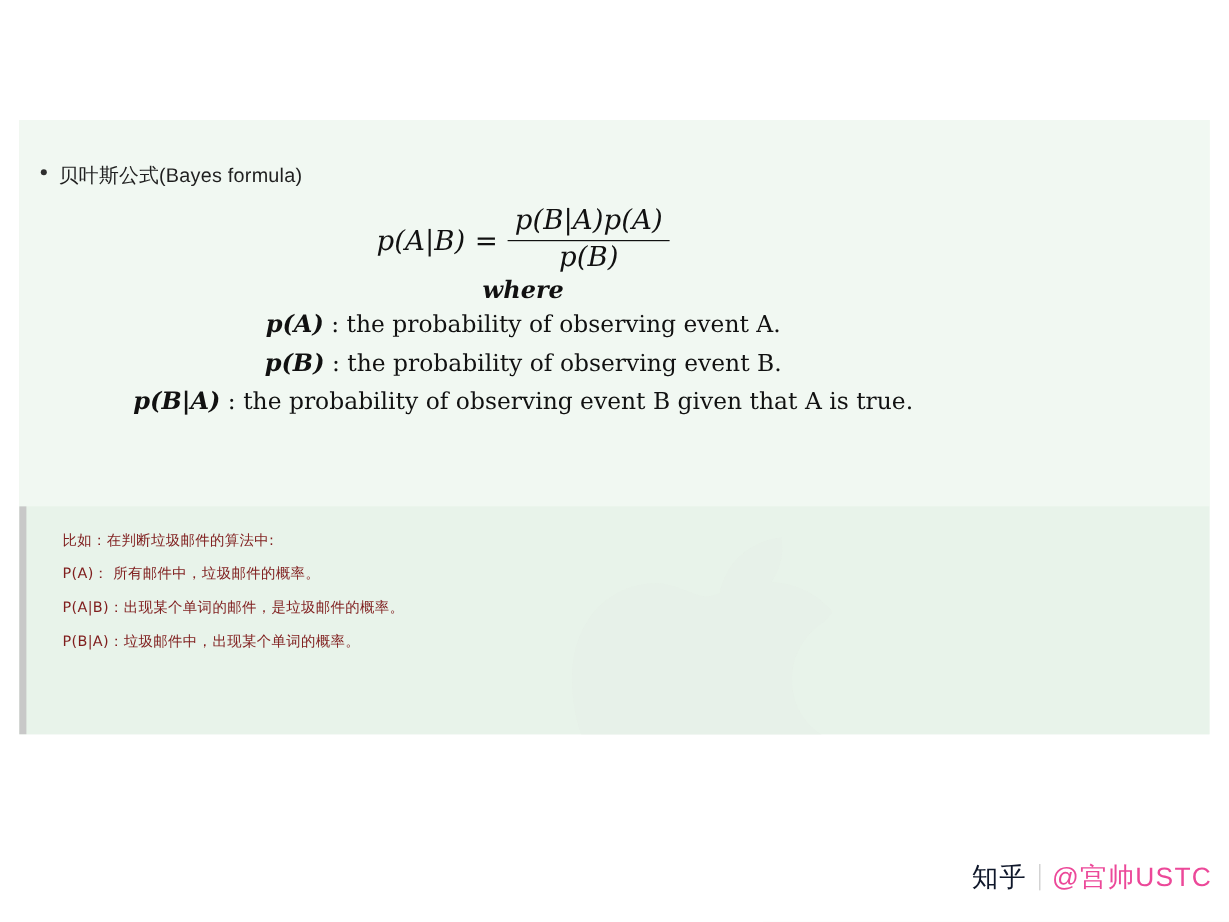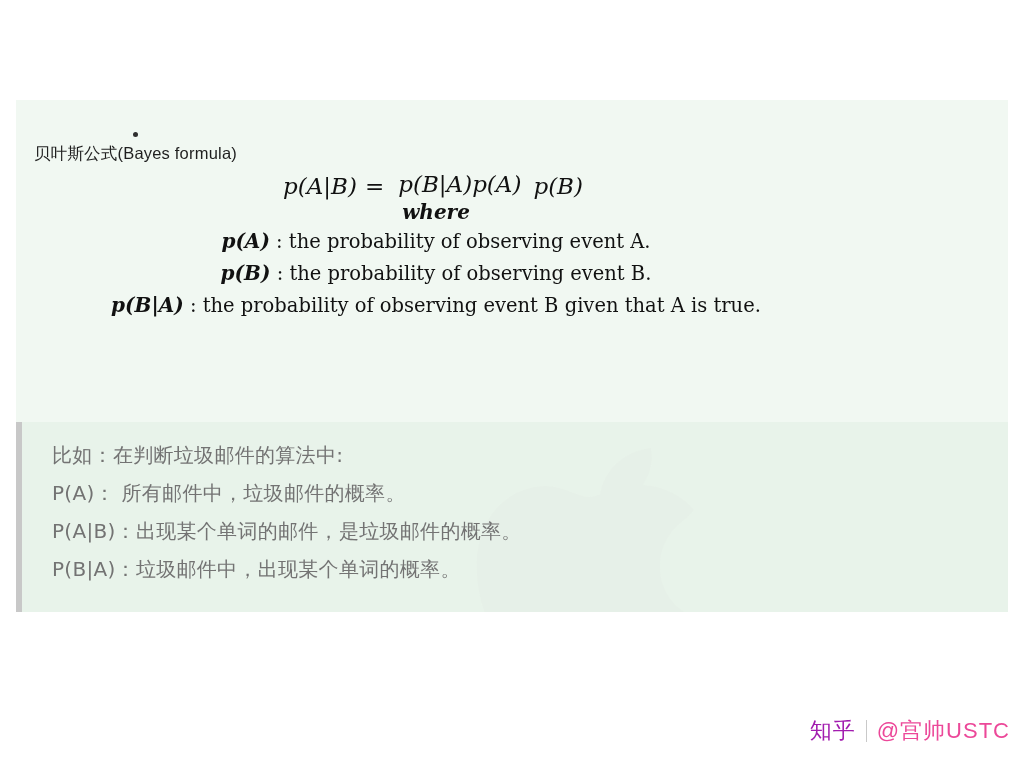--- a/index.html
+++ b/index.html
@@ -68,22 +68,21 @@
     background: #c8c8c8;
   }
 
   
   .bullet-row {
     position: absolute;
     left: 18px;
     top: 36px;
     display: flex;
     align-items: center;
-    gap: 2px;
-    flex-direction: column;
+    gap: 10px;
   }
   .bullet-dot {
     width: 5px;
     height: 5px;
     border-radius: 50%;
     background: #2f2f2f;
     display: inline-block;
     position: relative;
     top: -4px;
   }
@@ -111,20 +110,21 @@
     gap: 8px;
     font-size: 23px;
   }
   .eq-main .lhs {
     font-style: italic;
   }
   .eq-eq { font-size: 23px; }
 
   .frac {
     display: inline-flex;
+    flex-direction: column;
     align-items: center;
     vertical-align: middle;
     line-height: 1.12;
   }
   .frac .num {
     font-style: italic;
     padding: 0 6px 2px 6px;
     font-size: 23px;
   }
   .frac .bar {
@@ -164,41 +164,41 @@
   
   .notes {
     position: absolute;
     left: 36px;
     top: 342px;
     display: flex;
     flex-direction: column;
     gap: 11px;
   }
   .note-line {
-    font-size: 20px;
-    color: #737373;
+    font-size: 12px;
+    color: #7f1d1d;
     letter-spacing: 0.3px;
     font-family: "DejaVu Sans", "Liberation Sans", sans-serif;
   }
 
   
   .signature {
     position: absolute;
     right: 14px;
     bottom: 22px;
     display: flex;
     align-items: center;
     gap: 10px;
     color: #9b9b9b;
     font-size: 22px;
     letter-spacing: 1px;
   }
   .sig-logo {
     font-size: 22px;
-    color: #a21caf;
+    color: #0f172a;
   }
   .sig-divider {
     width: 1px;
     height: 22px;
     background: #c9c9c9;
   }
   .sig-name {
     font-size: 22px;
     color: #ec4899;
   }

